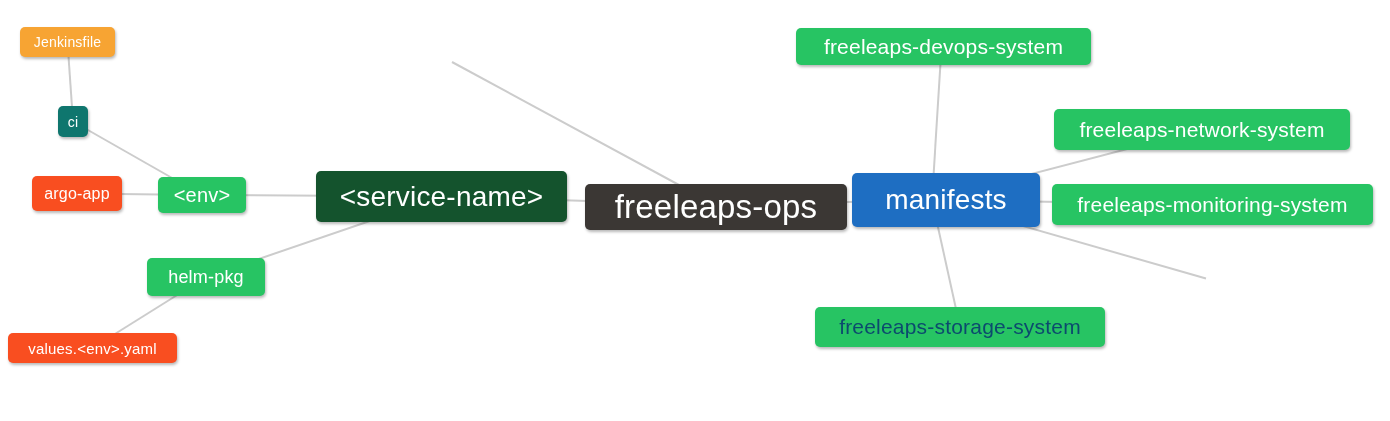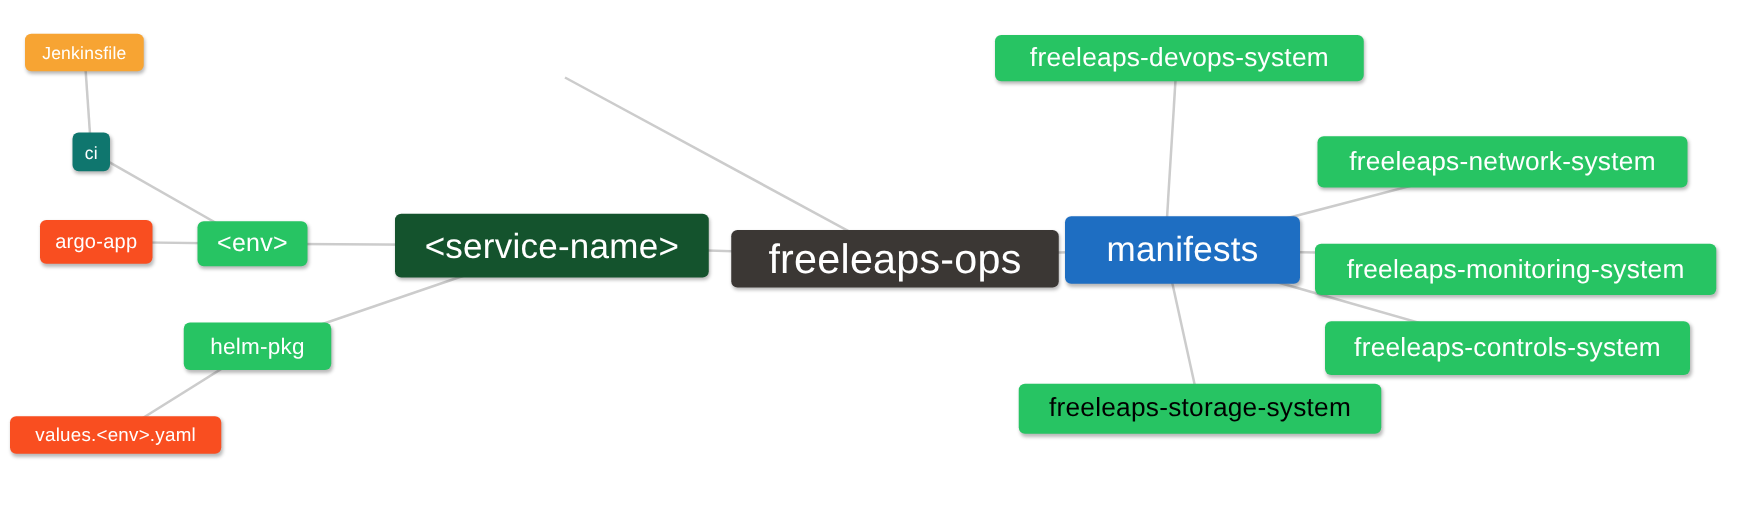--- a/index.html
+++ b/index.html
@@ -64,16 +64,15 @@
     <div class="node" style="left: 58px; top: 106px; width: 30px; height: 31px; font-size: 14px; background: #0f766e; color: rgb(255, 255, 255);">ci</div>
     <div class="node" style="left: 32px; top: 176px; width: 90px; height: 35px; font-size: 16px; background: rgb(249, 78, 32); color: rgb(255, 255, 255);">argo-app</div>
     <div class="node" style="left: 158px; top: 177px; width: 88px; height: 36px; font-size: 20px; background: rgb(39, 196, 99); color: rgb(255, 255, 255);">&lt;env&gt;</div>
     <div class="node" style="left: 147px; top: 258px; width: 118px; height: 38px; font-size: 18px; background: rgb(39, 196, 99); color: rgb(255, 255, 255);">helm-pkg</div>
     <div class="node" style="left: 8px; top: 333px; width: 169px; height: 30px; font-size: 15px; background: rgb(249, 78, 32); color: rgb(255, 255, 255);">values.&lt;env&gt;.yaml</div>
     <div class="node" style="left: 316px; top: 171px; width: 251px; height: 51px; font-size: 28px; background: #14532d; color: rgb(255, 255, 255);">&lt;service-name&gt;</div>
     <div class="node" style="left: 585px; top: 172px; width: 262px; height: 46px; font-size: 33px; background: rgb(59, 55, 52); color: rgb(255, 255, 255); margin-top: 12px;">freeleaps-ops</div>
     <div class="node" style="left: 852px; top: 173px; width: 188px; height: 54px; font-size: 28px; background: rgb(30, 110, 194); color: rgb(255, 255, 255);">manifests</div>
     <div class="node" style="left: 796px; top: 28px; width: 295px; height: 37px; font-size: 21px; background: rgb(39, 196, 99); color: rgb(255, 255, 255);">freeleaps-devops-system</div>
     <div class="node" style="left: 1054px; top: 109px; width: 296px; height: 41px; font-size: 21px; background: rgb(39, 196, 99); color: rgb(255, 255, 255);">freeleaps-network-system</div>
-    <div class="node" style="left: 1052px; top: 184px; width: 321px; height: 41px; font-size: 21px; background: rgb(39, 196, 99); color: rgb(255, 255, 255); margin-top: 11px;">freeleaps-monitoring-system</div>
-    <div class="node" style="left: 1060px; top: 257px; width: 292px; height: 43px; font-size: 21px; background: rgb(39, 196, 99); color: rgb(255, 255, 255);">freeleaps-controls-system</div>
-    <div class="node" style="left: 815px; top: 307px; width: 290px; height: 40px; font-size: 21px; background: rgb(39, 196, 99); color: #000000;">freeleaps-storage-system</div>
+    <div class="node" style="left: 1052px; top: 184px; width: 321px; height: 41px; font-size: 21px; background: rgb(39, 196, 99); color: rgb(255, 255, 255);">freeleaps-monitoring-system</div>
+    <div class="node" style="left: 815px; top: 307px; width: 290px; height: 40px; font-size: 21px; background: rgb(39, 196, 99); color: #0c4a6e;">freeleaps-storage-system</div>
   </div>
 
 </body></html>

